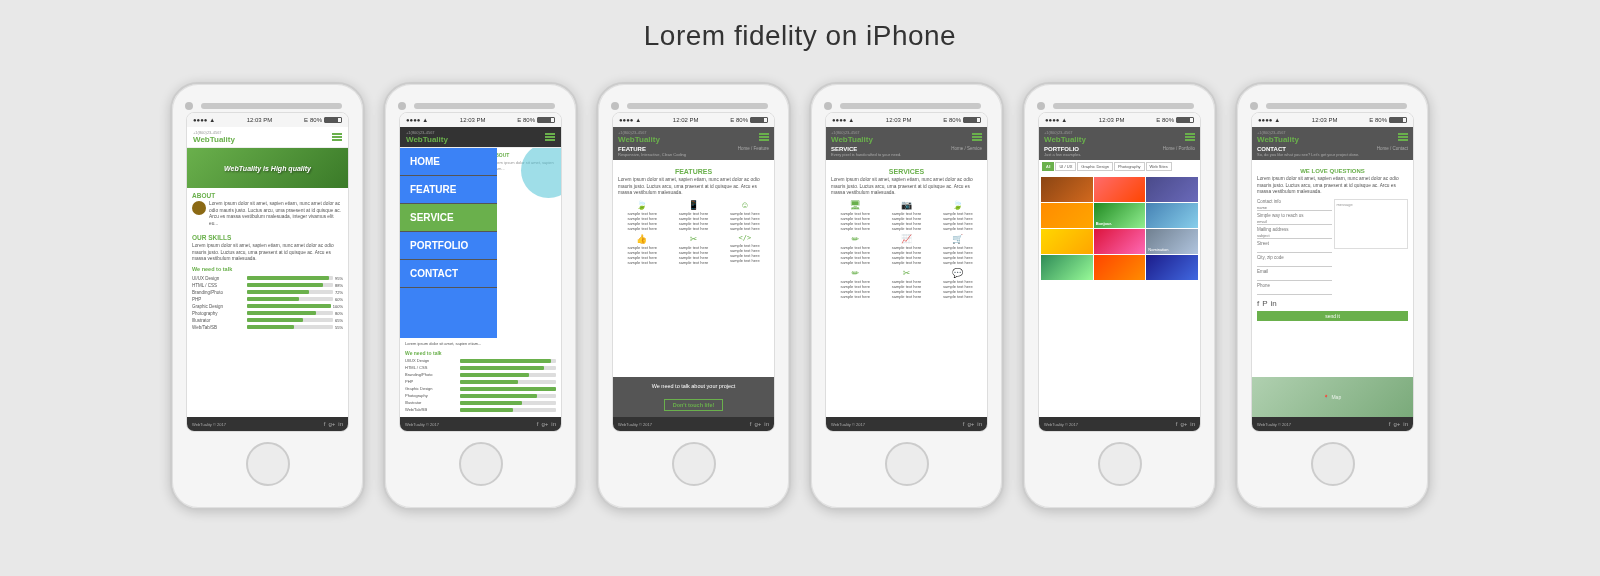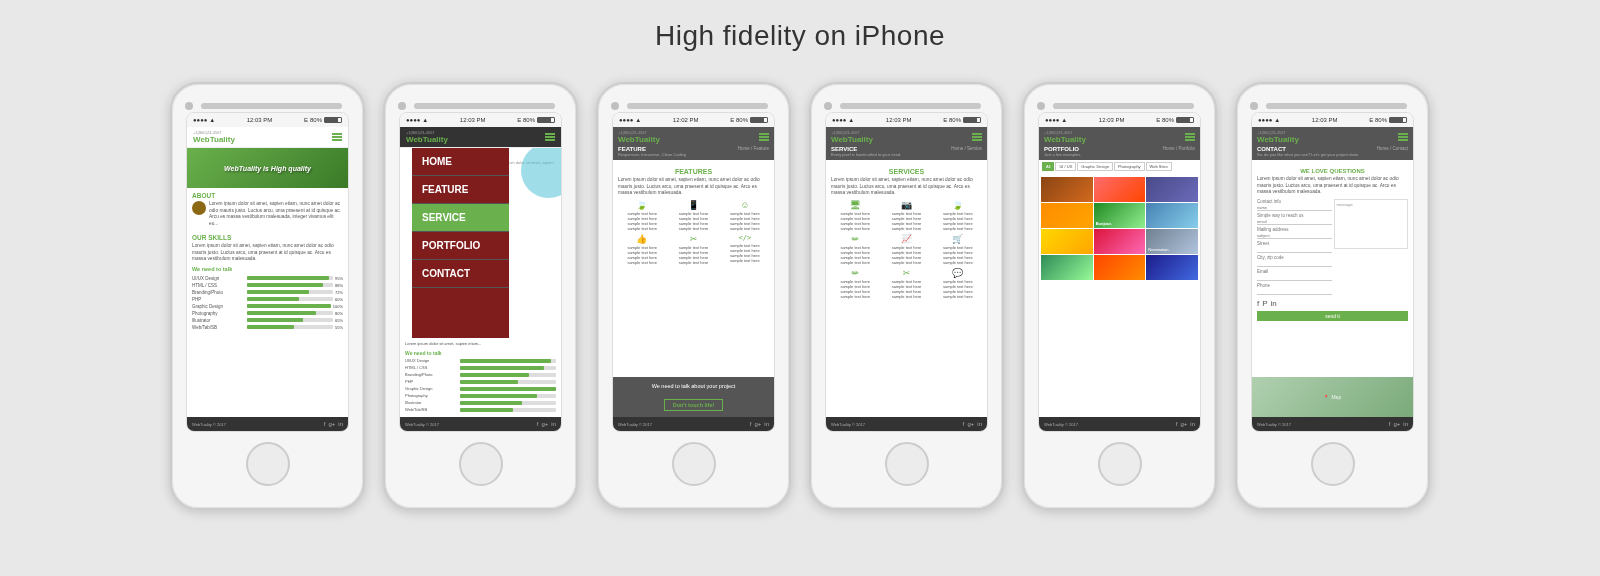--- a/index.html
+++ b/index.html
@@ -300,21 +300,21 @@
     .avatar-small {
       width: 14px; height: 14px; background: #8B6914;
       border-radius: 50%; float: left; margin-right: 3px;
       flex-shrink: 0;
     }
     .about-row { display: flex; align-items: flex-start; margin-bottom: 3px; }
   </style>
 </head>
 <body>
 
-<h1 class="page-title">High fidelity on iPhone</h1>
+<h1 class="page-title">Lorem fidelity on iPhone</h1>
 
 <div class="phones-container">
 
   <div class="iphone">
     <div class="phone-top-row" style="width:100%">
       <div class="iphone-camera" style="position:relative;right:auto;top:auto;"></div>
       <div class="iphone-speaker" style="margin:0;flex:1;margin:0 8px;"></div>
     </div>
     <div class="iphone-screen">
       <div class="status-bar">
@@ -444,21 +444,21 @@
           <div class="brand">WebTuality</div>
         </div>
         <div class="hamburger">
           <span style="background:#6ab04c;"></span>
             <span style="background:#6ab04c;"></span>
             <span style="background:#6ab04c;"></span>
         </div>
       </div>
       <div style="flex:1;display:flex;flex-direction:column;position:relative;overflow:hidden;">
 
-        <div style="position:absolute;top:0;left:0;width:60%;height:100%;background:#7f1d1d;z-index:2;margin-left:12px;">
+        <div style="position:absolute;top:0;left:0;width:60%;height:100%;background:#3b82f6;z-index:2;">
           <div class="menu-item">HOME</div>
           <div class="menu-item">FEATURE</div>
           <div class="menu-item active">SERVICE</div>
           <div class="menu-item">PORTFOLIO</div>
           <div class="menu-item">CONTACT</div>
         </div>
 
         <div style="position:absolute;top:0;right:0;width:45%;height:100%;background:rgba(255,255,255,0.7);padding:4px 3px;overflow:hidden;">
           <div class="sec-title" style="font-size:5px;">ABOUT</div>
           <div class="para-text" style="font-size:4px;color:#999;">Lorem ipsum dolor sit amet, sapien etiam...</div>

